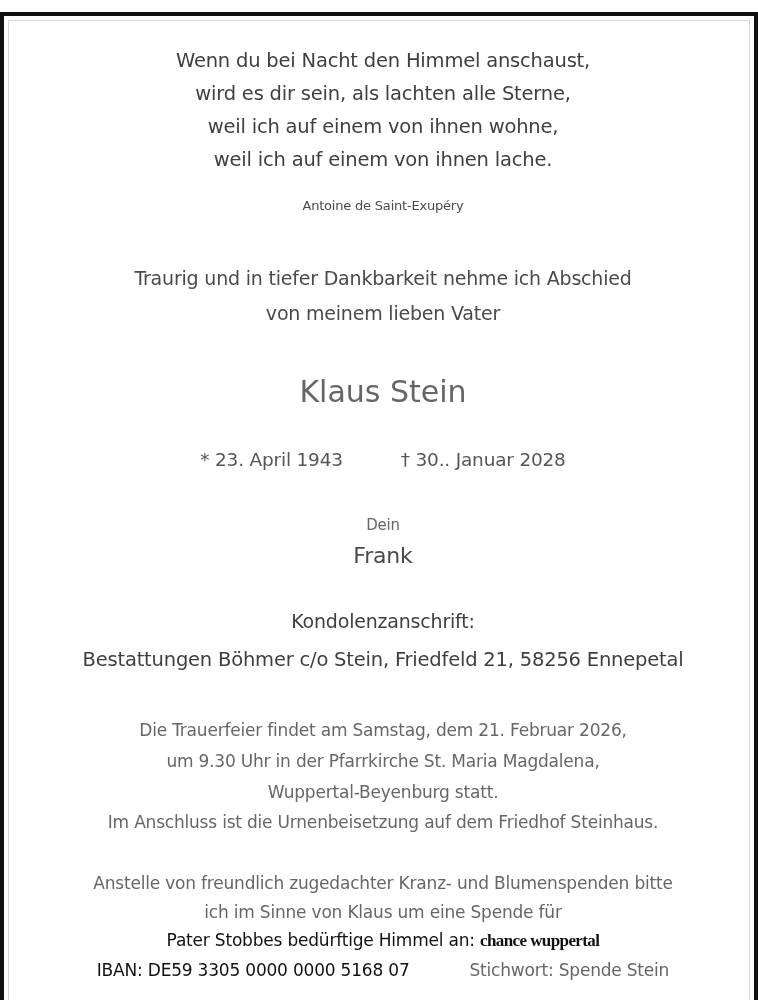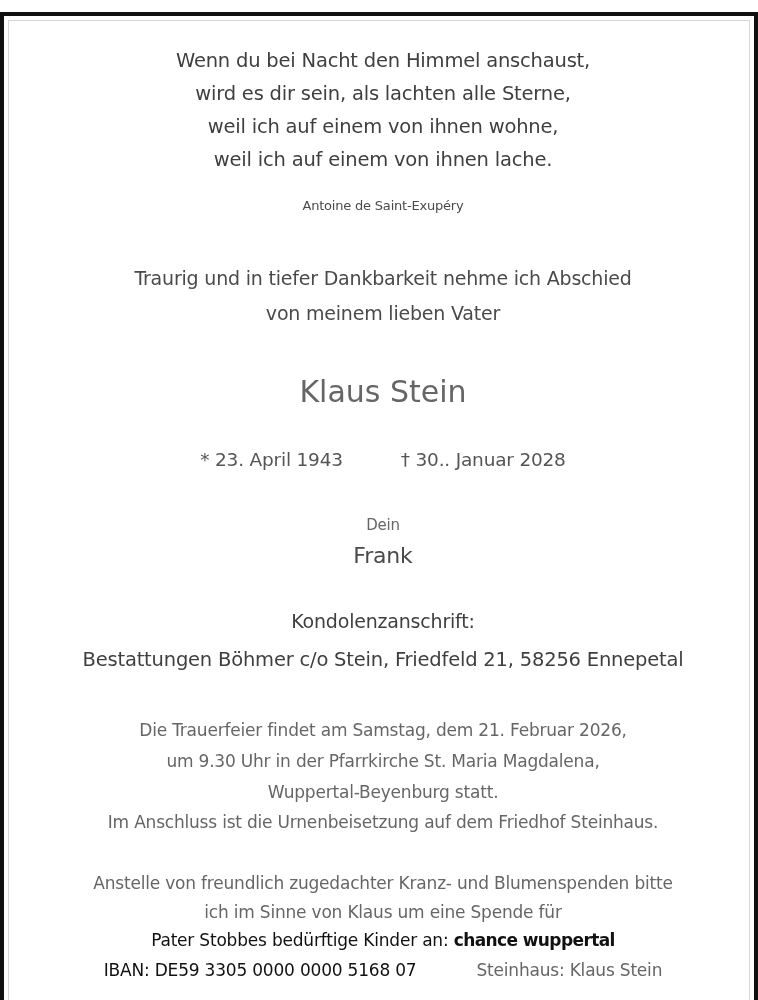--- a/index.html
+++ b/index.html
@@ -27,21 +27,21 @@
     .intro { font-size: 19px; color: #4a4a4a; }
     .name { font-size: 30px; color: #666666; letter-spacing: 0px; }
     .dates { font-size: 18.5px; color: #555555; }
     .dein { font-size: 15px; color: #666666; }
     .frank { font-size: 22px; color: #4a4a4a; }
     .kondo { font-size: 19px; color: #3f3f3f; }
     .addr { font-size: 19.5px; color: #3f3f3f; }
     .service { font-size: 17px; color: #666666; }
     .donation { font-size: 17px; color: #666666; }
     .dark { color: #111111; }
-    .bold { font-weight: bold; letter-spacing: -0.6px; }
+    .bold { font-weight: bold; letter-spacing: -0.6px; font-family: Liberation Serif, serif; }
     .gap { display: inline-block; width: 58px; }
     .gap2 { display: inline-block; width: 60px; }
   </style>
 </head>
 <body>
 
 <div class="frame">
   <div class="inner"></div>
 
   <div class="line poem" style="top:33px;">Wenn du bei Nacht den Himmel anschaust,</div>
@@ -66,18 +66,18 @@
   <div class="line addr" style="top:632px;">Bestattungen Böhmer c/o Stein, Friedfeld 21, 58256 Ennepetal</div>
 
   <div class="line service" style="top:704px;">Die Trauerfeier findet am Samstag, dem 21. Februar 2026,</div>
   <div class="line service" style="top:735px;">um 9.30 Uhr in der Pfarrkirche St. Maria Magdalena,</div>
   <div class="line service" style="top:766px;">Wuppertal-Beyenburg statt.</div>
   <div class="line service" style="top:796px;">Im Anschluss ist die Urnenbeisetzung auf dem Friedhof Steinhaus.</div>
 
   <div class="line donation" style="top:857px;">Anstelle von freundlich zugedachter Kranz- und Blumenspenden bitte</div>
   <div class="line donation" style="top:886px;">ich im Sinne von Klaus um eine Spende für</div>
   <div class="line donation dark" style="top:914px;">
-    <span>Pater Stobbes bedürftige Kinder an: </span><span class="bold">chance wuppertal</span>
+    <span>Pater Stobbes bedürftige Himmel an: </span><span class="bold">chance wuppertal</span>
   </div>
   <div class="line donation" style="top:944px;">
-    <span class="dark">IBAN: DE59 3305 0000 0000 5168 07</span><span class="gap2"></span><span>Steinhaus: Klaus Stein</span>
+    <span class="dark">IBAN: DE59 3305 0000 0000 5168 07</span><span class="gap2"></span><span>Stichwort: Spende Stein</span>
   </div>
 </div>
 
 </body></html>

